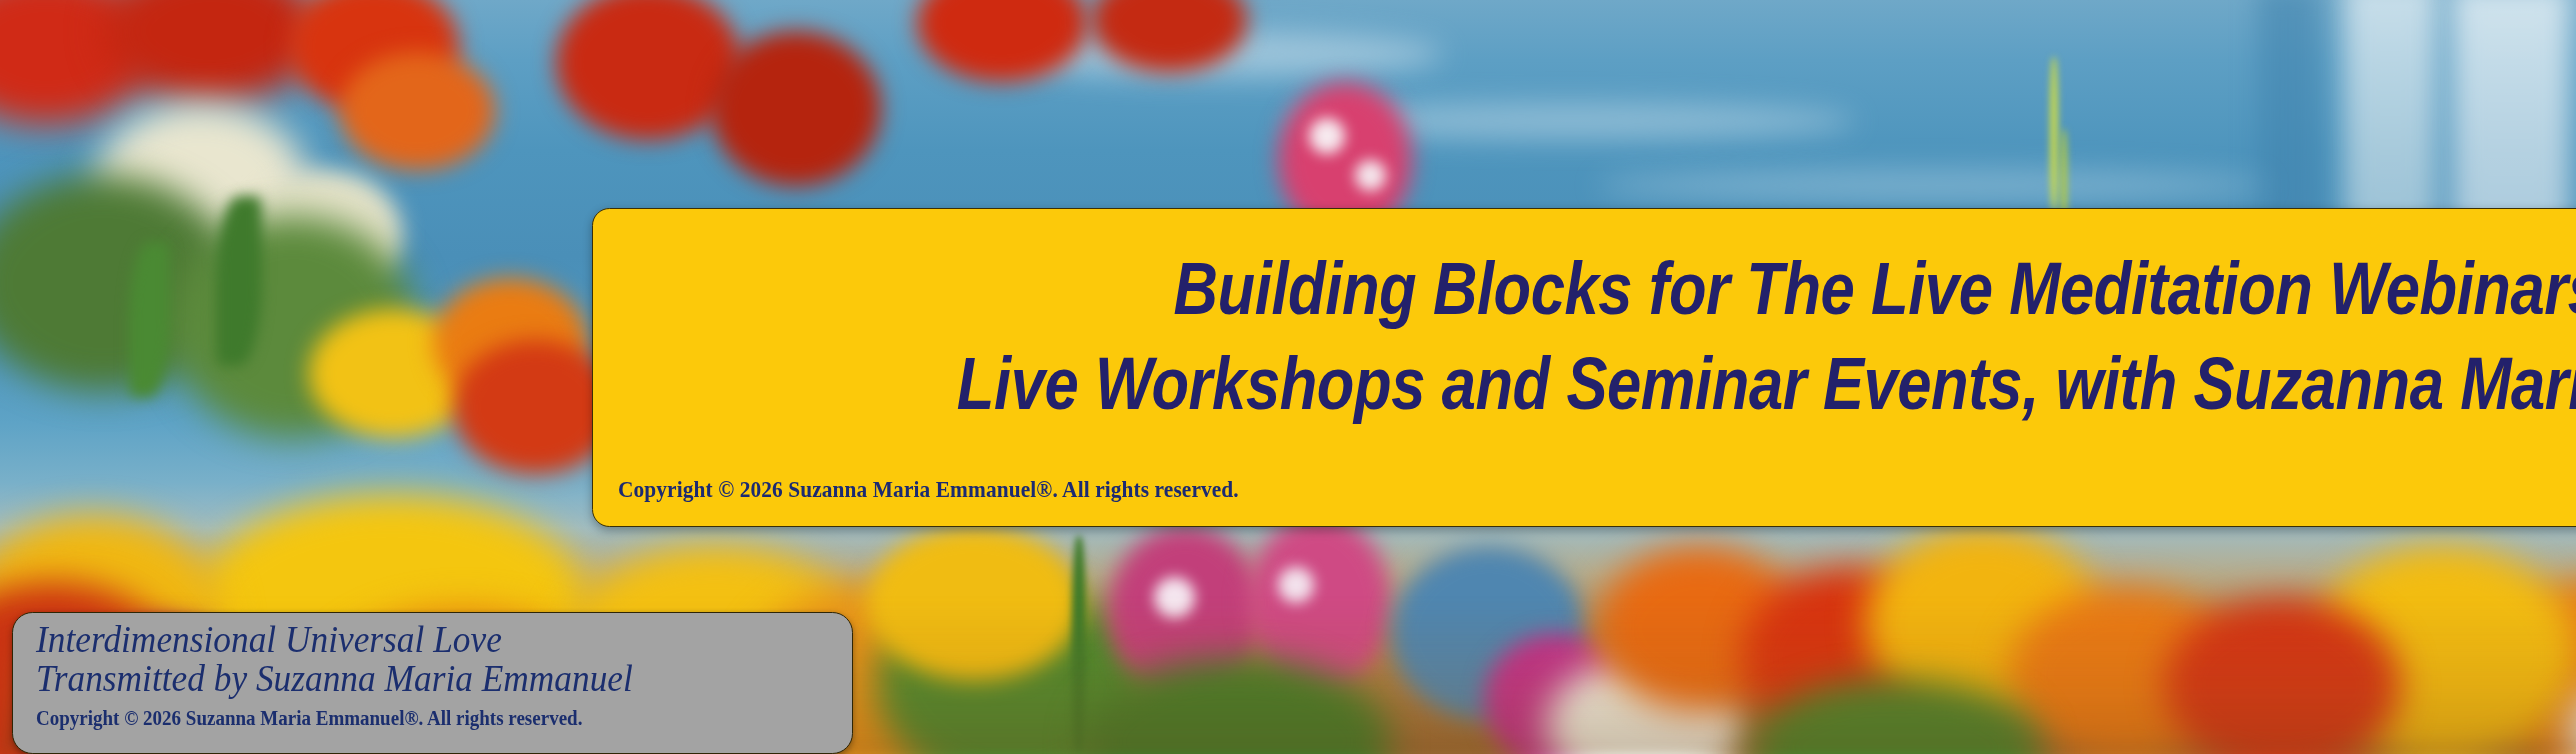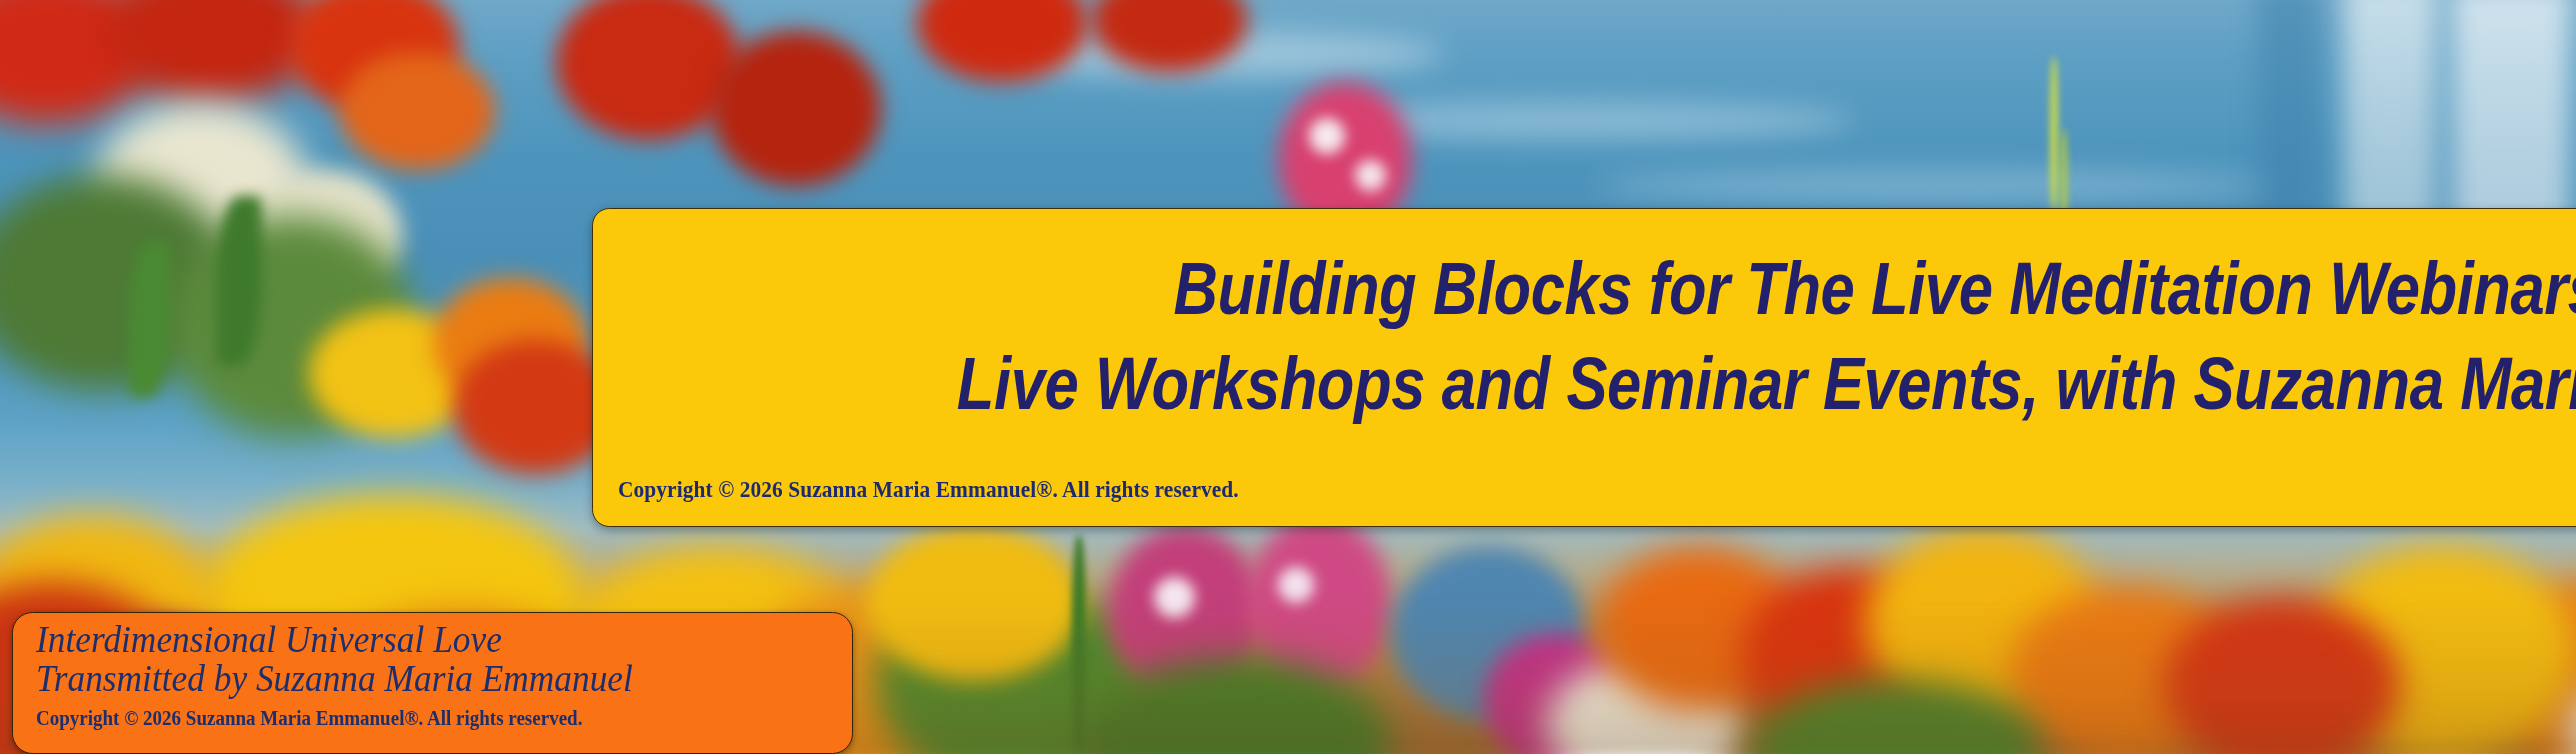--- a/index.html
+++ b/index.html
@@ -50,21 +50,21 @@
   #title-copyright{
     position:absolute;left:25px;top:268px;
     color:#1B2A72;font-family:"Liberation Serif",serif;font-weight:700;
     font-size:23px;letter-spacing:0.1px;transform:scaleX(.93);transform-origin:left center;
     white-space:nowrap;
   }
 
   
   #left-badge{
     position:absolute;left:12.4px;top:612px;width:841px;height:142px;
-    background:#f97316;border:1.5px solid #2e2505;border-radius:20.6px;
+    background:#a3a3a3;border:1.5px solid #2e2505;border-radius:20.6px;
     box-shadow:0 2.1px 6.2px rgba(0,0,0,.35);
     padding:7.2px 0 0 23px;box-sizing:border-box;overflow:hidden;
   }
   .lb-line{
     color:#1B2E6E;font-family:"Liberation Serif",serif;
     font-style:italic;font-weight:400;
     font-size:38px;line-height:1.02;
     transform:scaleX(.93);transform-origin:left center;
     white-space:nowrap;
   }

